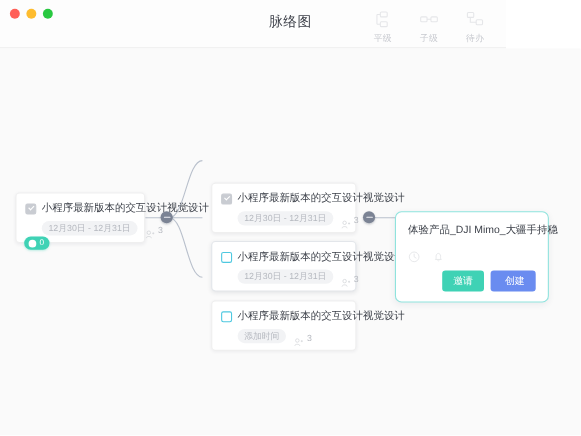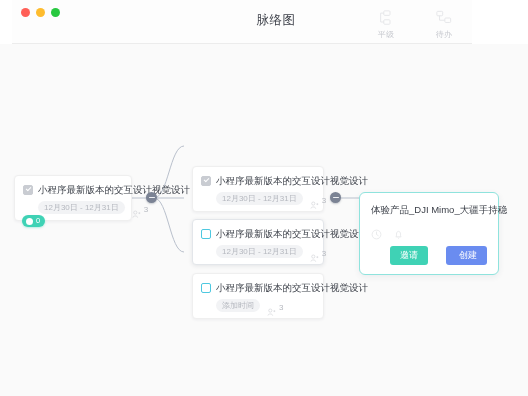--- a/index.html
+++ b/index.html
@@ -15,21 +15,21 @@
   #app {
     position: relative;
     width: 528px; height: 396px;
     background: #ffffff;
     overflow: hidden;
   }
 
   
   .titlebar {
     position: absolute;
-    left: 12px; top: 0;
+    left: 0; top: 0;
     width: 460px; height: 44px;
     background: #fdfdfd;
     border-bottom: 1px solid #ececec;
     box-sizing: border-box;
   }
   .traffic {
     position: absolute;
     left: 9px; top: 8px;
     display: flex;
     gap: 6px;
@@ -51,21 +51,21 @@
     text-align: center;
     font-size: 12.5px;
     color: #3d4049;
     letter-spacing: .5px;
   }
 
   .toolbar {
     position: absolute;
     right: 8px; top: 6px;
     display: flex;
-    gap: 18px;
+    gap: 2px;
   }
   .tool {
     width: 40px;
     display: flex;
     flex-direction: column;
     align-items: center;
     gap: 3px;
     padding-top: 4px;
     cursor: default;
   }
@@ -229,21 +229,21 @@
   }
   .detail-icons {
     display: flex;
     gap: 11px;
     margin-top: 10px;
   }
   .detail-icons .d-icon { width: 11px; height: 11px; display:block; opacity: .42; }
   .detail-actions {
     display: flex;
     justify-content: flex-end;
-    gap: 18px;
+    gap: 6px;
     margin-top: 9px;
   }
   .btn {
     font-size: 9px;
     color: #ffffff;
     border: none;
     border-radius: 3px;
     padding: 4px 10px 5px 10px;
     line-height: 10px;
     cursor: pointer;
@@ -272,20 +272,30 @@
         <span class="tool-icon">
           <svg viewBox="0 0 20 18" width="18" height="16">
             <rect x="7.5" y="1" width="7" height="5" rx="1" fill="none" stroke="#c9cbd1" stroke-width="1.1"></rect>
             <rect x="7.5" y="11" width="7" height="5" rx="1" fill="none" stroke="#c9cbd1" stroke-width="1.1"></rect>
             <path d="M4 3.5 L4 13.5 M4 3.5 L7.5 3.5 M4 13.5 L7.5 13.5" fill="none" stroke="#c9cbd1" stroke-width="1.1"></path>
           </svg>
         </span>
         <span class="tool-label">平级</span>
       </div>
 
+      <div class="tool">
+        <span class="tool-icon">
+          <svg viewBox="0 0 20 18" width="18" height="16">
+            <rect x="1.5" y="6" width="6.5" height="5" rx="1" fill="none" stroke="#c9cbd1" stroke-width="1.1"></rect>
+            <rect x="12" y="6" width="6.5" height="5" rx="1" fill="none" stroke="#c9cbd1" stroke-width="1.1"></rect>
+            <path d="M8 8.5 L12 8.5" fill="none" stroke="#c9cbd1" stroke-width="1.1"></path>
+          </svg>
+        </span>
+        <span class="tool-label">子级</span>
+      </div>
 
       <div class="tool">
         <span class="tool-icon">
           <svg viewBox="0 0 20 18" width="18" height="16">
             <rect x="2" y="1.5" width="6.5" height="5" rx="1" fill="none" stroke="#c9cbd1" stroke-width="1.1"></rect>
             <rect x="11" y="9" width="6.5" height="5" rx="1" fill="none" stroke="#c9cbd1" stroke-width="1.1"></rect>
             <path d="M5 6.5 L5 11.5 L11 11.5" fill="none" stroke="#c9cbd1" stroke-width="1.1"></path>
           </svg>
         </span>
         <span class="tool-label">待办</span>

